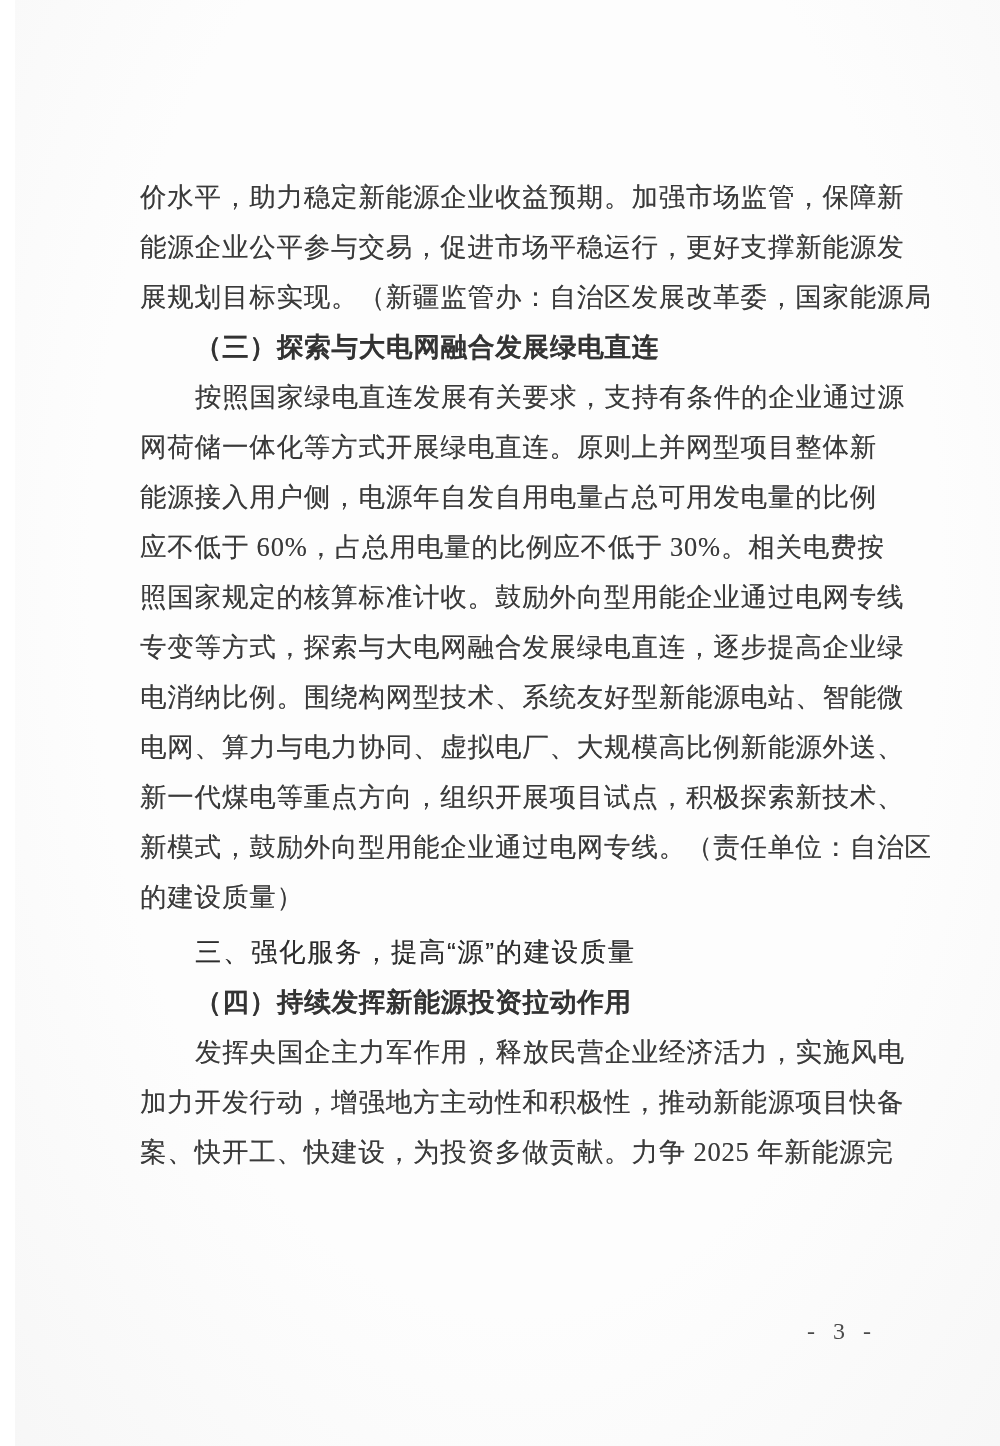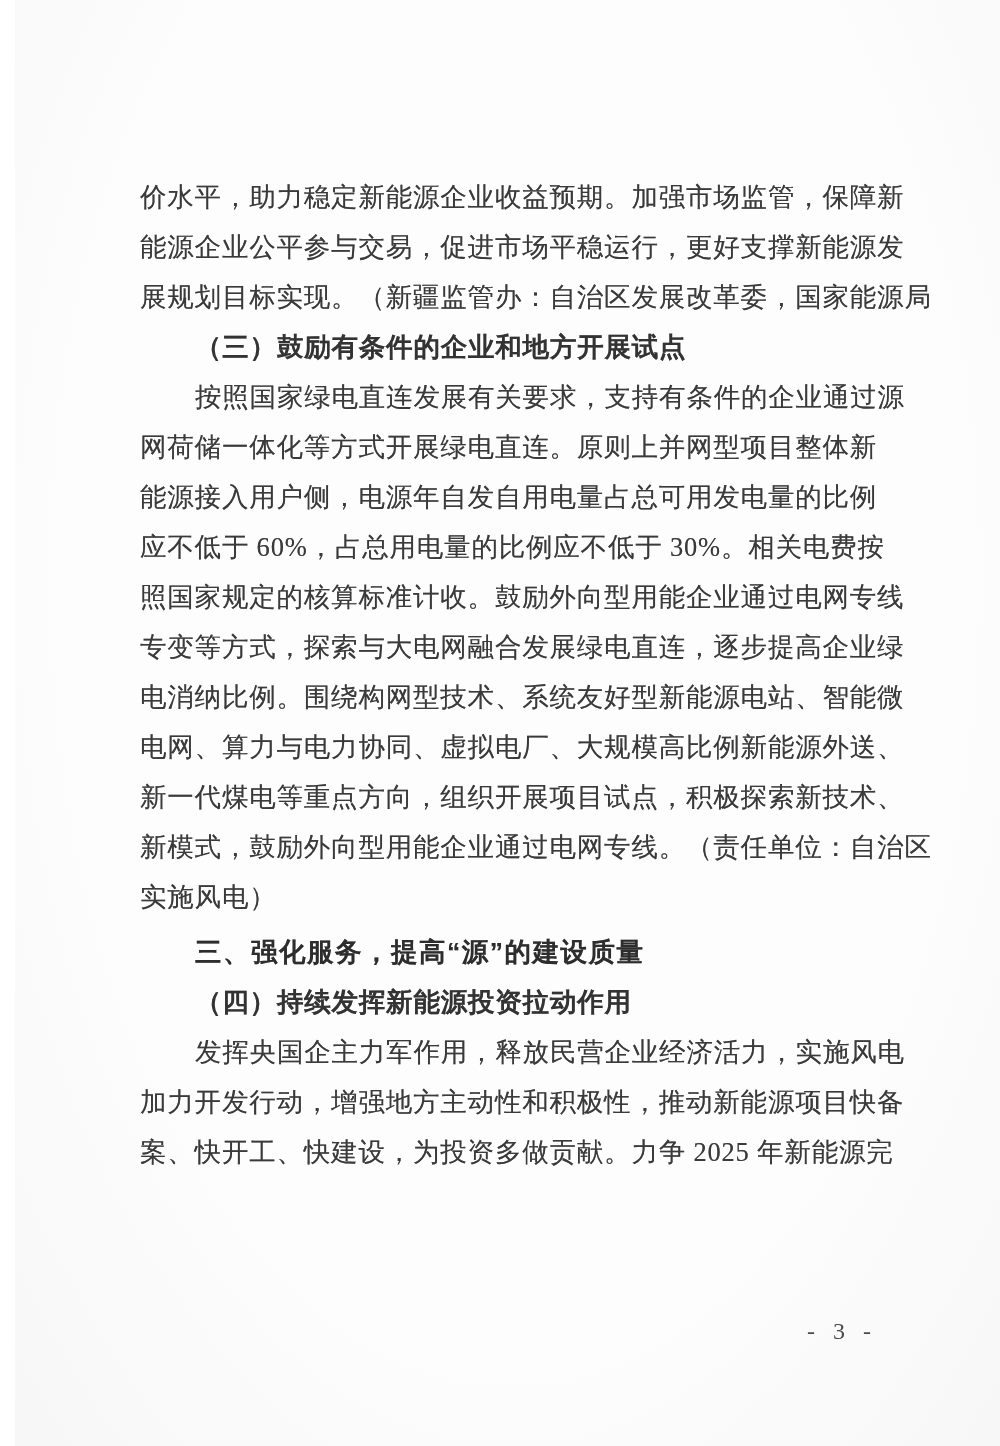--- a/index.html
+++ b/index.html
@@ -42,21 +42,21 @@
   }
   .indent {
     padding-left: 55px;
   }
   .sub-heading {
     font-weight: 700;
     color: #333333;
   }
   .heading-hei {
     font-family: "Liberation Sans", "DejaVu Sans", sans-serif;
-    font-weight: 700;
+    font-weight: 400;
     color: #2d2d2d;
     letter-spacing: 1.5px;
     margin-top: 5px;
   }
   .page-number {
     position: absolute;
     top: 1318px;
     right: 138px;
     font-size: 24px;
     letter-spacing: 6px;
@@ -65,32 +65,32 @@
   }
 </style>
 </head>
 <body>
 
 <div class="scan-page">
   <div class="text-block">
     <div class="line">价水平，助力稳定新能源企业收益预期。加强市场监管，保障新</div>
     <div class="line">能源企业公平参与交易，促进市场平稳运行，更好支撑新能源发</div>
     <div class="line">展规划目标实现。（新疆监管办：自治区发展改革委，国家能源局</div>
-    <div class="line indent sub-heading">（三）鼓励有条件的企业和地方开展试点</div>
+    <div class="line indent sub-heading">（三）探索与大电网融合发展绿电直连</div>
     <div class="line indent">按照国家绿电直连发展有关要求，支持有条件的企业通过源</div>
     <div class="line">网荷储一体化等方式开展绿电直连。原则上并网型项目整体新</div>
     <div class="line">能源接入用户侧，电源年自发自用电量占总可用发电量的比例</div>
     <div class="line">应不低于 60%，占总用电量的比例应不低于 30%。相关电费按</div>
     <div class="line">照国家规定的核算标准计收。鼓励外向型用能企业通过电网专线</div>
     <div class="line">专变等方式，探索与大电网融合发展绿电直连，逐步提高企业绿</div>
     <div class="line">电消纳比例。围绕构网型技术、系统友好型新能源电站、智能微</div>
     <div class="line">电网、算力与电力协同、虚拟电厂、大规模高比例新能源外送、</div>
     <div class="line">新一代煤电等重点方向，组织开展项目试点，积极探索新技术、</div>
     <div class="line">新模式，鼓励外向型用能企业通过电网专线。（责任单位：自治区</div>
-    <div class="line">实施风电）</div>
+    <div class="line">的建设质量）</div>
     <div class="line indent heading-hei">三、强化服务，提高“源”的建设质量</div>
     <div class="line indent sub-heading">（四）持续发挥新能源投资拉动作用</div>
     <div class="line indent">发挥央国企主力军作用，释放民营企业经济活力，实施风电</div>
     <div class="line">加力开发行动，增强地方主动性和积极性，推动新能源项目快备</div>
     <div class="line">案、快开工、快建设，为投资多做贡献。力争 2025 年新能源完</div>
   </div>
   <div class="page-number">- 3 -</div>
 </div>
 
 </body></html>

